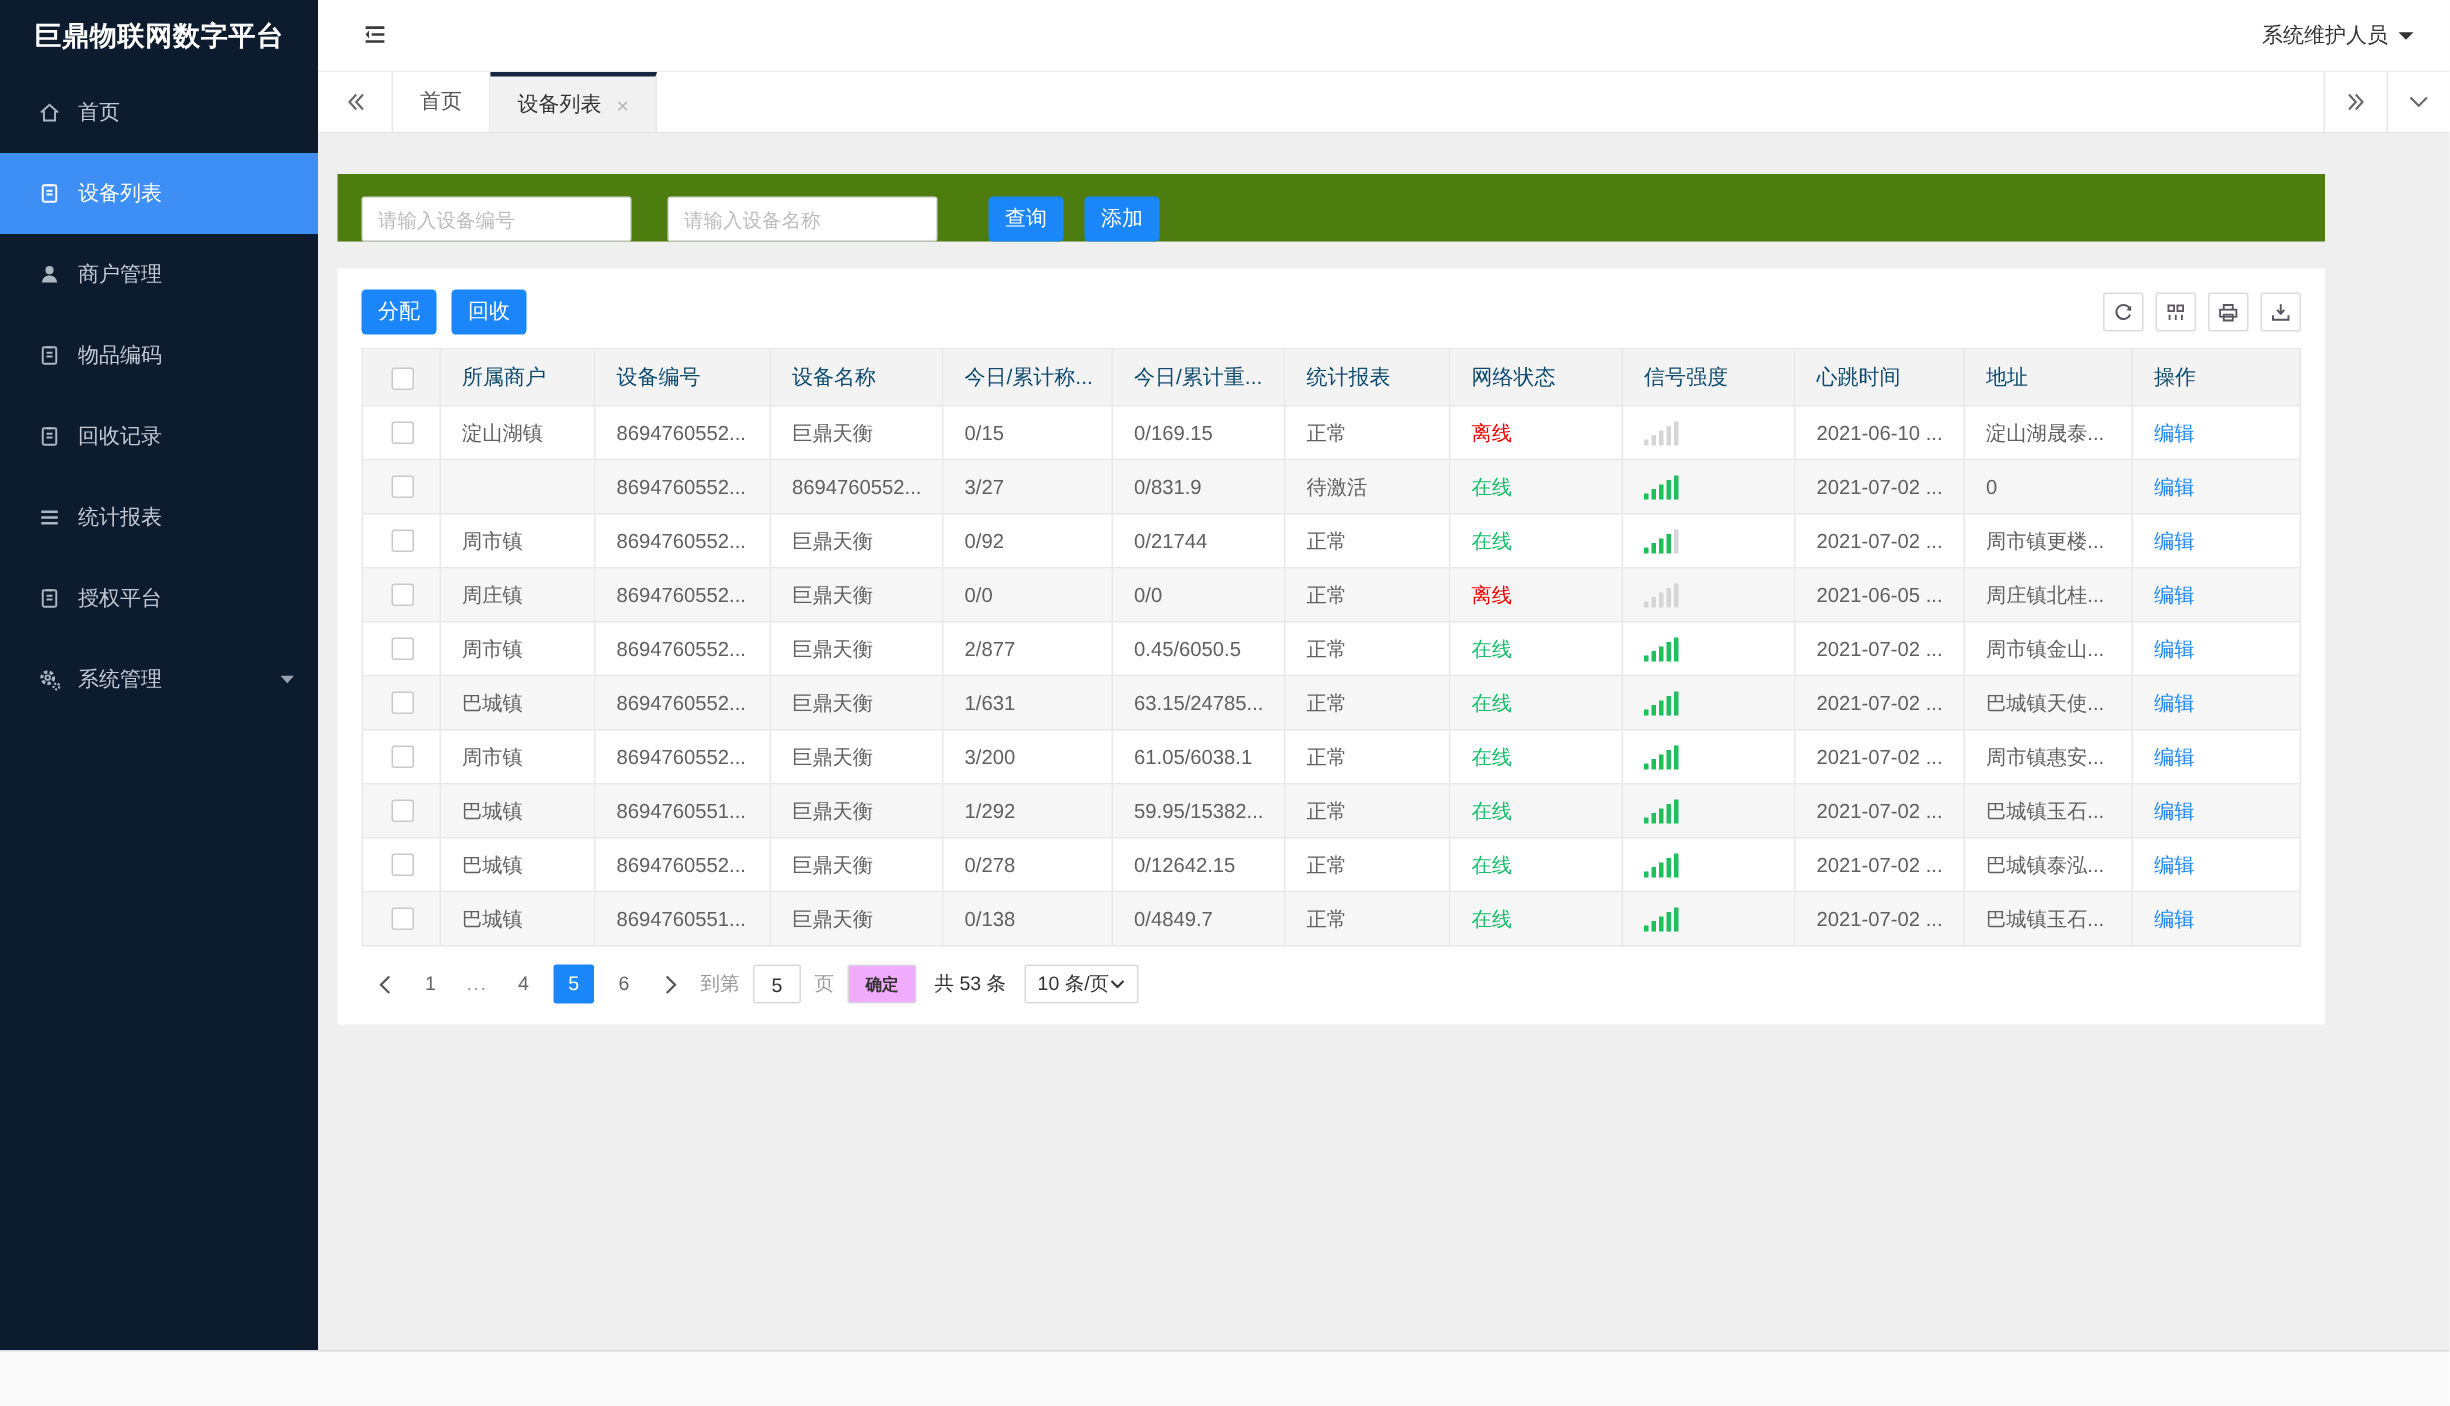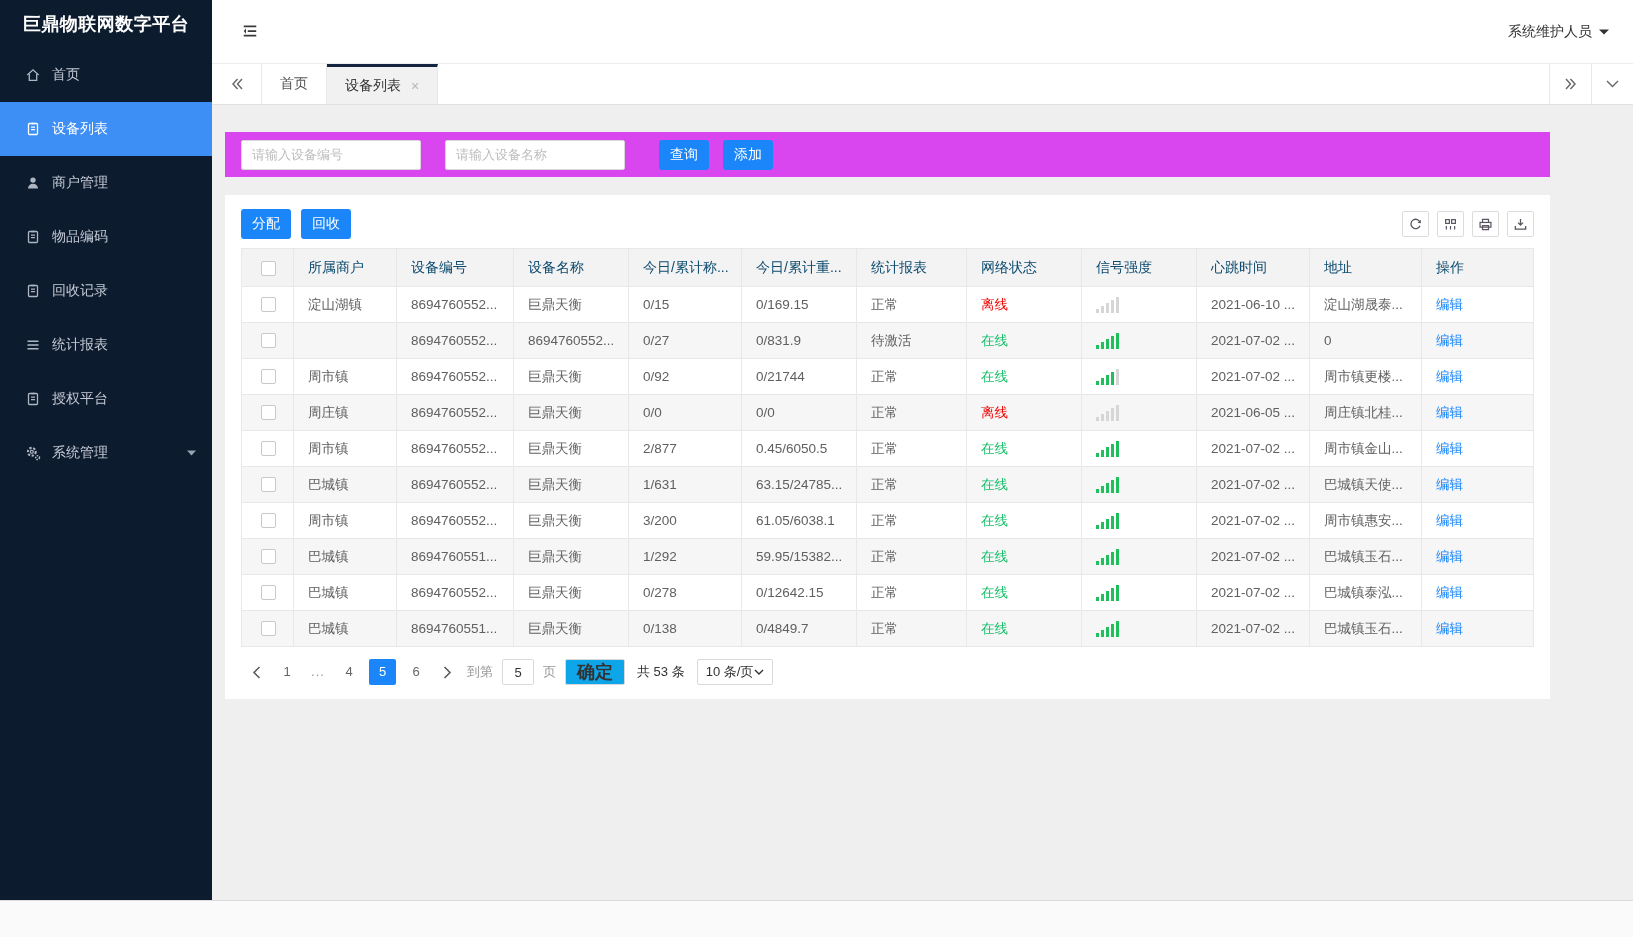--- a/index.html
+++ b/index.html
@@ -10,36 +10,36 @@
   .sidebar { width:212px; background:#0d1b2e; color:#c3c9d4; flex-shrink:0; }
   .logo { height:48px; line-height:48px; text-align:center; color:#fff; font-size:18px; font-weight:600; letter-spacing:.5px; white-space:nowrap; }
   .side-item { height:54px; display:flex; align-items:center; padding:0 16px 0 25px; font-size:14px; cursor:pointer; position:relative; }
   .side-item .ic { width:16px; height:16px; margin-right:11px; color:#aeb6c2; flex-shrink:0; }
   .side-item.active { background:#3d8ef5; color:#fff; }
   .side-item.active .ic { color:#fff; }
   .side-item .caret { margin-left:auto; color:#9aa3b0; }
 
   
   .main { flex:1; display:flex; flex-direction:column; min-width:0; }
-  .topbar { height:64px; background:#fff; display:flex; align-items:center; padding:0 24px 0 28px; border-bottom:1px solid #ececec; }
+  .topbar { height:48px; background:#fff; display:flex; align-items:center; padding:0 24px 0 28px; border-bottom:1px solid #ececec; }
   .collapse-btn { width:22px; height:22px; color:#3a3a3a; cursor:pointer; }
   .user-menu { margin-left:auto; display:flex; align-items:center; gap:7px; font-size:14px; color:#333; cursor:pointer; }
 
   
   .tabbar { height:41px; background:#fff; display:flex; align-items:stretch; border-bottom:1px solid #e2e2e2; }
   .tab-arrow { width:50px; display:flex; align-items:center; justify-content:center; color:#666; border-right:1px solid #e8e8e8; cursor:pointer; }
   .tab { display:flex; align-items:center; padding:0 18px; font-size:14px; color:#555; border-right:1px solid #e8e8e8; cursor:pointer; background:#fff; }
   .tab.active { background:#f1f1f1; border-top:3px solid #15253f; color:#333; }
   .tab .x { margin-left:10px; color:#b5b5b5; font-size:14px; }
   .tab-spacer { flex:1; }
   .tab-right { width:42px; display:flex; align-items:center; justify-content:center; color:#666; border-left:1px solid #e8e8e8; cursor:pointer; }
 
   
   .content { flex:1; background:#efefef; padding:27px 83px 0 13px; overflow:hidden; }
-  .search-card { background:#d946ef; height:45px; display:flex; align-items:center; padding:0 16px; }
+  .search-card { background:#4d7c0f; height:45px; display:flex; align-items:flex-end; padding:0 16px; }
   .search-card input { width:180px; height:30px; border:1px solid #d9d9d9; border-radius:2px; padding:0 10px; font-size:13px; color:#333; outline:none; }
   .search-card input::placeholder { color:#bdbdbd; }
   .search-card input + input { margin-left:24px; }
   .btn { height:30px; padding:0 11px; background:#1a86fa; color:#fff; border:none; border-radius:3px; font-size:14px; cursor:pointer; font-family:inherit; }
   .search-card .btn.q { margin-left:34px; }
   .search-card .btn + .btn { margin-left:14px; }
 
   .table-card { background:#fff; margin-top:18px; padding:14px 16px 14px; }
   .table-toolbar { display:flex; align-items:center; margin-bottom:9px; }
   .table-toolbar .btn + .btn { margin-left:10px; }
@@ -61,21 +61,21 @@
   a.edit { color:#1a86fa; text-decoration:none; cursor:pointer; }
 
   
   .pager { display:flex; align-items:center; margin:12px 4px 0; font-size:13px; color:#666; gap:9px; }
   .pg-arrow { width:22px; height:26px; display:flex; align-items:center; justify-content:center; color:#555; cursor:pointer; }
   .pg-num { min-width:22px; height:26px; line-height:26px; text-align:center; cursor:pointer; border-radius:2px; padding:0 3px; }
   .pg-num.active { background:#1a86fa; color:#fff; min-width:27px; cursor:default; }
   .pg-dots { color:#999; letter-spacing:1px; }
   .pg-label { color:#999; }
   .pager input { width:32px; height:26px; border:1px solid #d9d9d9; border-radius:2px; text-align:center; font-size:13px; color:#333; outline:none; }
-  .pg-confirm { height:26px; padding:0 11px; background:#0ea5e9; border:1px solid #d9d9d9; border-radius:2px; font-size:18px; font-weight:600; color:#333; cursor:pointer; font-family:inherit; }
+  .pg-confirm { height:26px; padding:0 11px; background:#f0abfc; border:1px solid #d9d9d9; border-radius:2px; font-size:11px; font-weight:600; color:#333; cursor:pointer; font-family:inherit; }
   .pg-total { color:#333; margin-left:3px; }
   .pg-size { height:26px; border:1px solid #d9d9d9; border-radius:2px; display:flex; align-items:center; padding:0 8px; gap:1px; color:#333; cursor:pointer; margin-left:3px; }
 
   .bottom-strip { height:37px; background:#fafafa; border-top:1px solid #dcdcdc; }
   svg { display:block; }
 </style>
 </head>
 <body>
 
 <div class="app">
@@ -312,21 +312,21 @@
                 </td>
             <td>2021-06-10 ...</td>
             <td>淀山湖晟泰...</td>
             <td><a class="edit">编辑</a></td>
           </tr>
               <tr>
             <td class="cbcell"><span class="cb"></span></td>
             <td></td>
             <td>8694760552...</td>
             <td>8694760552...</td>
-            <td>0/27</td>
+            <td>3/27</td>
             <td>0/831.9</td>
             <td>待激活</td>
             <td><span class="net-on">在线</span></td>
             <td>
                   <span class="signal">
                     <i class="on" style="height: 4px;"></i>
                     <i class="on" style="height: 7px;"></i>
                     <i class="on" style="height: 10px;"></i>
                     <i class="on" style="height: 13px;"></i>
                     <i class="on" style="height: 16px;"></i>

